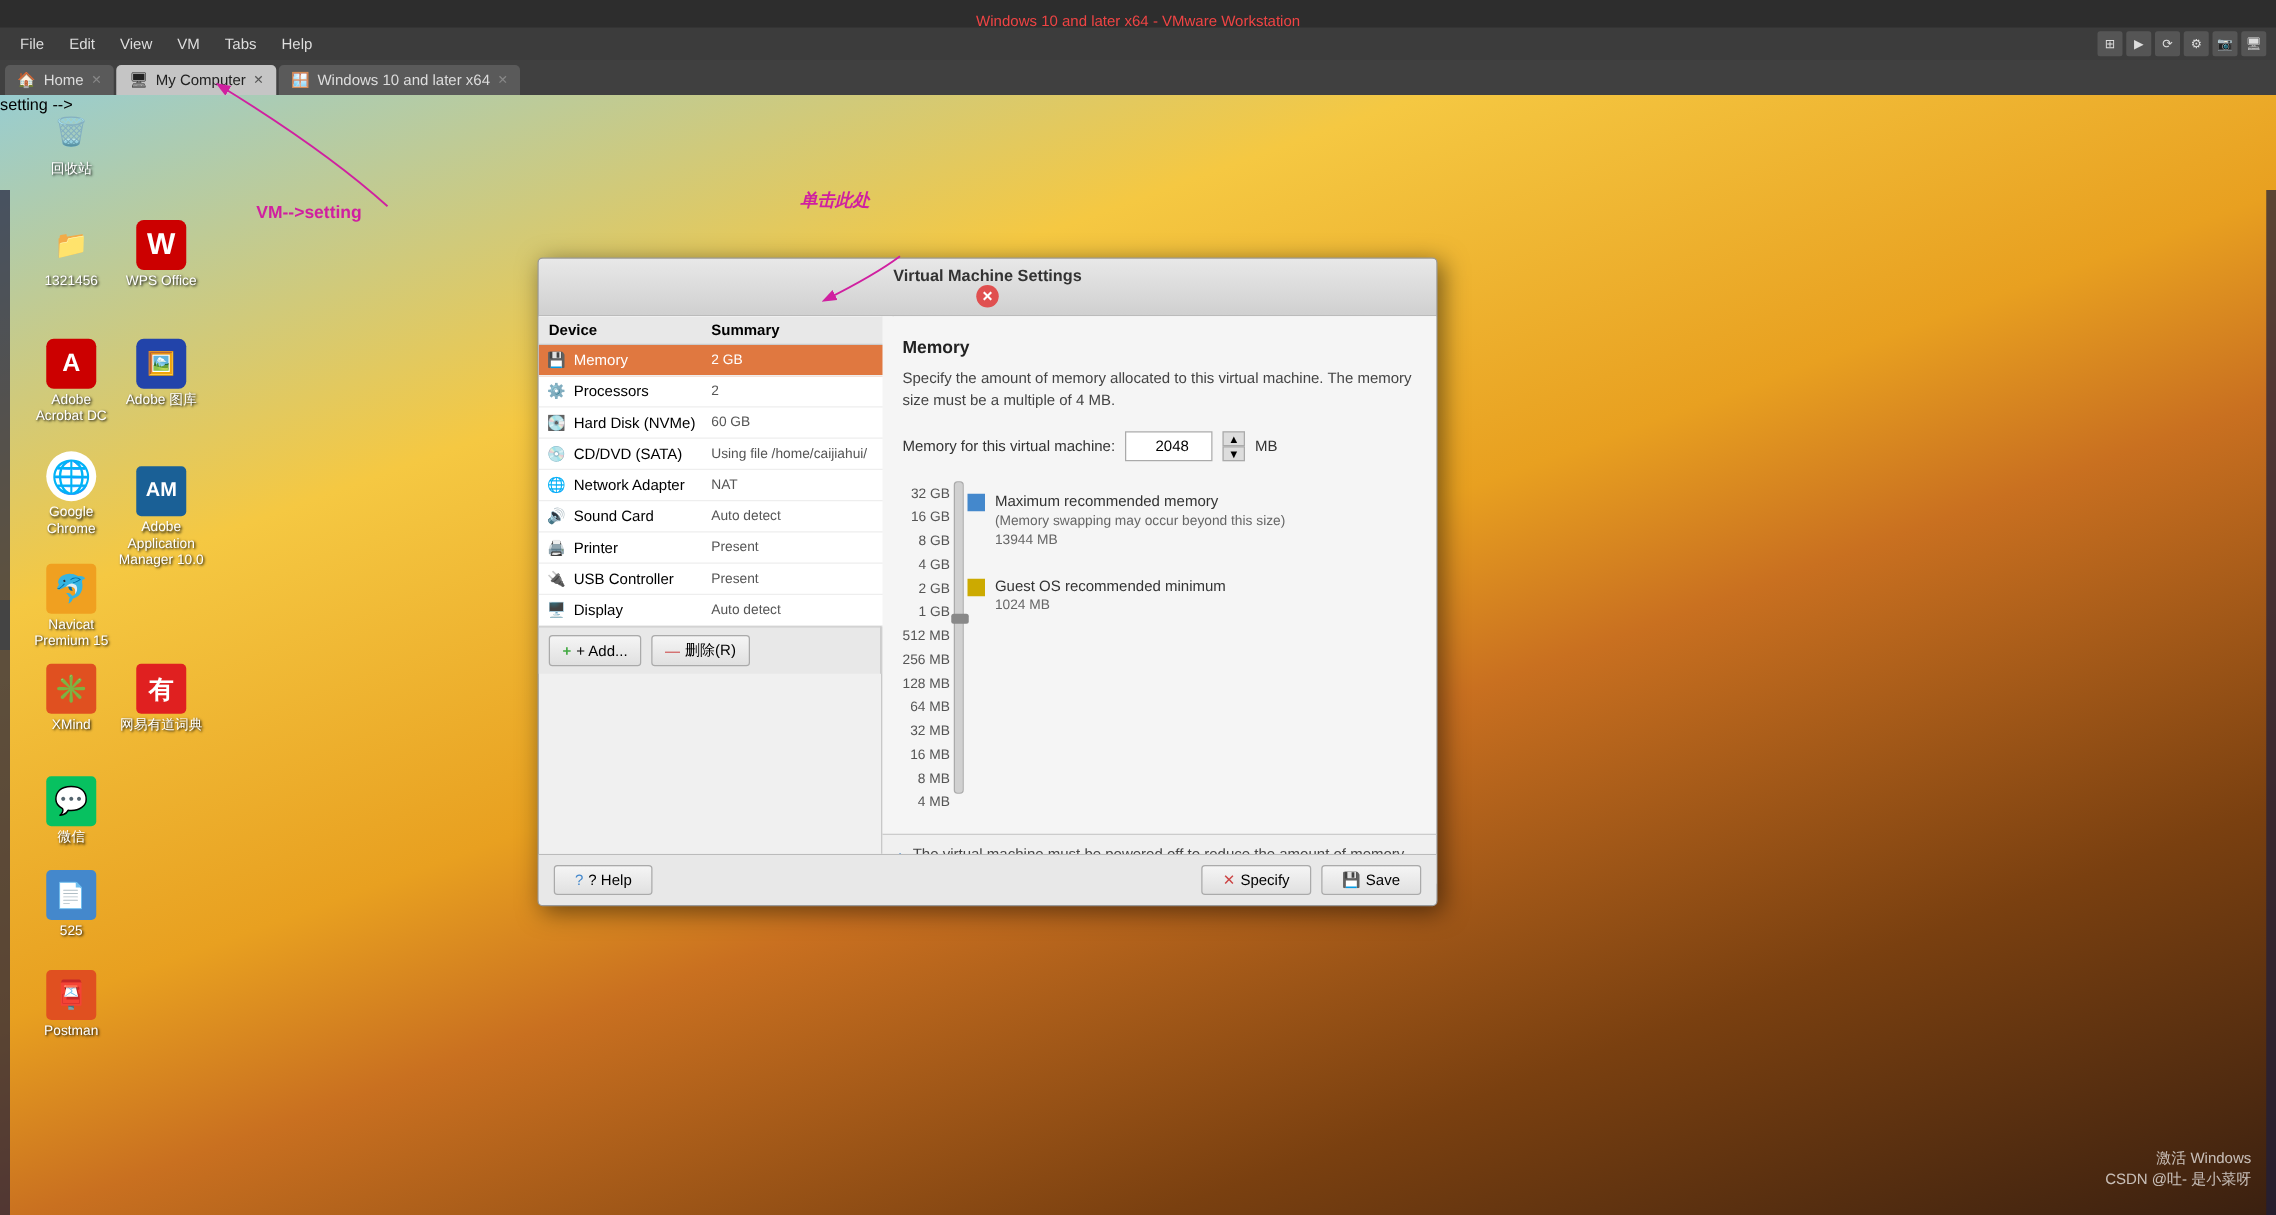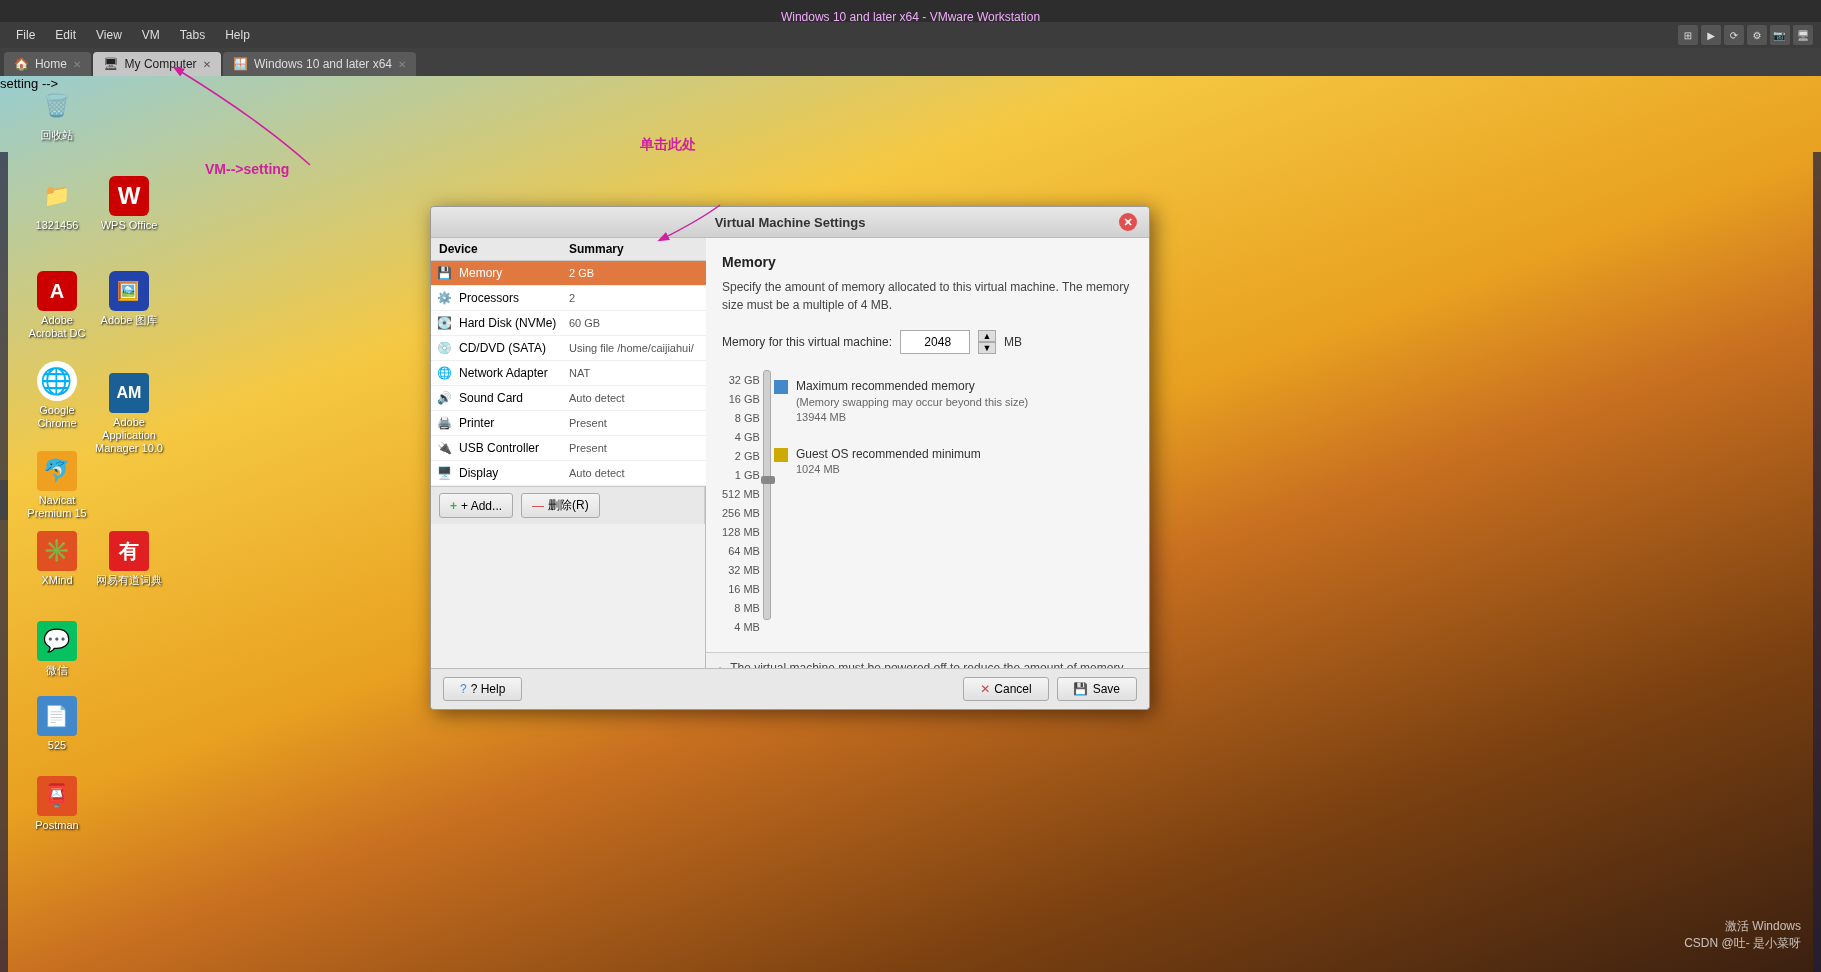--- a/index.html
+++ b/index.html
@@ -25,21 +25,21 @@
     .title-bar {
       position: absolute;
       top: 0;
       left: 0;
       right: 0;
       height: 34px;
       background: #2d2d2d;
       display: flex;
       align-items: center;
       justify-content: center;
-      color: #f0abfc;
+      color: #ef4444;
       font-size: 12px;
       z-index: 100;
     }
 
     
     .menu-bar {
       position: absolute;
       top: 22px;
       left: 0;
       right: 0;
@@ -167,20 +167,21 @@
       z-index: 200;
     }
     .vm-dialog-title {
       background: linear-gradient(to bottom, #e8e8e8, #d0d0d0);
       padding: 6px 12px;
       display: flex;
       align-items: center;
       justify-content: space-between;
       border-bottom: 1px solid #bbb;
       border-radius: 4px 4px 0 0;
+      flex-direction: column;
     }
     .vm-dialog-title-text {
       font-size: 13px;
       font-weight: bold;
       color: #333;
       flex: 1;
       text-align: center;
     }
     .vm-close-btn {
       width: 18px;
@@ -787,36 +788,36 @@
       </div>
 
       <div class="dialog-footer">
         <button class="footer-btn">
           <span style="color:#4488cc;">?</span>
           <span>? Help</span>
         </button>
         <div class="footer-right">
           <button class="footer-btn">
             <span style="color:#cc4444;">✕</span>
-            <span>Cancel</span>
+            <span>Specify</span>
           </button>
           <button class="footer-btn">
             <span style="color:#4488cc;">💾</span>
             <span>Save</span>
           </button>
         </div>
       </div>
     </div>
   </div>
 
   setting --&gt;
   <div class="annotation" style="left:205px;top:85px;">VM--&gt;setting</div>
 
   
-  <div class="annotation" style="left:640px;top:60px;">单击此处</div>
+  <div class="annotation" style="left:640px;top:76px;font-style:italic;">单击此处</div>
 
   
   <div class="watermark">
     <div>激活 Windows</div>
     <div>CSDN @吐- 是小菜呀</div>
   </div>
 </div>
 
 <svg class="arrow-overlay" xmlns="http://www.w3.org/2000/svg">
   setting label pointing toward menu area --&gt;

